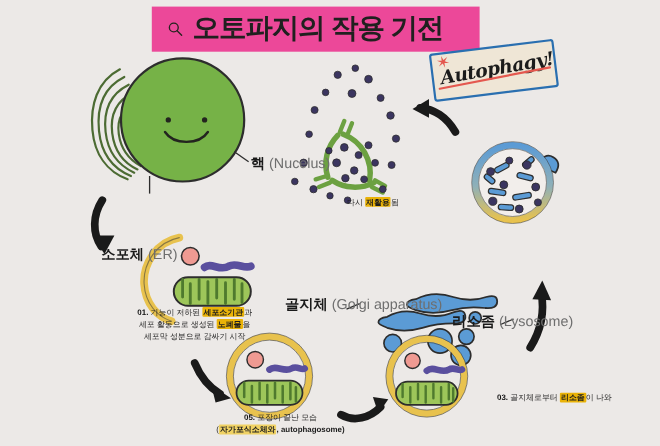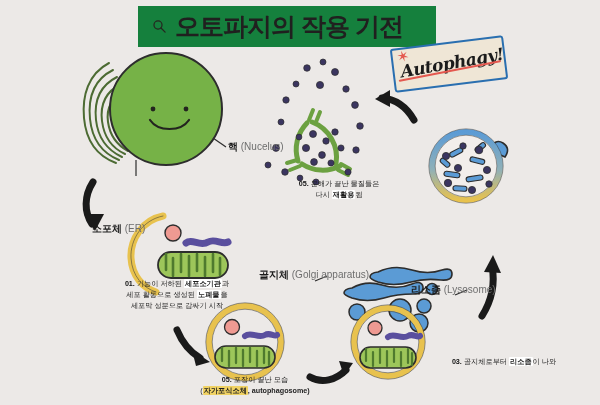--- a/index.html
+++ b/index.html
@@ -8,21 +8,21 @@
     background:#ece9e7;
     font-family:"Liberation Sans","DejaVu Sans",sans-serif;
     overflow:hidden;
     position:relative;
   }
   .stage{position:absolute;inset:0;width:600px;height:405px;}
 
   
   .title-banner{
     position:absolute;left:138px;top:6px;width:298px;height:41px;
-    background:#15803d;
+    background:#ec4899;
     display:flex;align-items:center;gap:8px;
     padding-left:14px;box-sizing:border-box;
   }
   .title-text{
     font-size:25px;font-weight:bold;color:#20201f;letter-spacing:-1px;
     line-height:1;white-space:nowrap;
   }
   .search-icon svg{display:block;}
 
   
@@ -44,28 +44,28 @@
   .stamp-underline{
     position:absolute;left:3px;top:26px;width:104px;height:2px;
     background:#e4584f;transform:rotate(-4deg);border-radius:2px;
   }
   .stamp-star{
     position:absolute;left:4px;top:-2px;color:#e4584f;font-size:15px;
     transform:rotate(-12deg);
   }
 
   
-  .lbl{position:absolute;font-size:10px;line-height:1.25;white-space:nowrap;}
+  .lbl{position:absolute;font-size:13px;line-height:1.25;white-space:nowrap;}
   .lbl b{color:#1a1a1a;font-weight:bold;}
   .lbl .en{color:#6e6e6e;font-weight:normal;}
 
   
   .step{position:absolute;font-size:7.2px;line-height:1.5;color:#1e1e1e;text-align:center;}
   .step .num{font-weight:bold;color:#111;}
-  .step .hl{font-weight:bold;background:#ffffff;padding:0 1px;border-radius:1px;}
+  .step .hl{font-weight:bold;background:#eab308;padding:0 1px;border-radius:1px;}
   .step .hl-y{font-weight:bold;background:#f0d264;padding:0 1px;border-radius:1px;}
   .step .bold{font-weight:bold;}
 
   svg{overflow:visible;}
 </style>
 </head>
 <body>
 
 <div class="stage">
 
@@ -273,23 +273,22 @@
     <b>리소좀</b> <span class="en">(Lysosome)</span>
   </div>
 
   <div class="step" id="cap-01" style="left:104px;top:279px;width:146px;">
       <div><span class="num">01. </span><span>기능이 저하된 </span><span class="hl">세포소기관</span><span>과</span></div>
       <div><span>세포 활동으로 생성된 </span><span class="hl">노폐물</span><span>을</span></div>
       <div><span>세포막 성분으로 감싸기 시작</span></div>
     </div>
   <div class="step" id="cap-02" style="left:180px;top:375px;width:150px;">
       <div><span class="num">05. </span><span>포장이 끝난 모습</span></div>
-      <div><span>(</span><span class="hl-y">자가포식소체</span><span class="bold">, autophagosome)</span></div>
+      <div><span>(</span><span class="hl-y">자가포식소체와</span><span class="bold">, autophagosome)</span></div>
     </div>
   <div class="step" id="cap-03" style="left:420px;top:357px;width:168px;text-align:center;">
       <div><span class="num">03. </span><span>골지체로부터 </span><span class="hl">리소좀</span><span>이 나와</span></div>
     </div>
   <div class="step" id="cap-05" style="left:276px;top:179px;width:126px;">
-      <div><span class="num">05. </span><span>분해가 끝난 물질들은</span></div>
       <div><span>다시 </span><span class="hl">재활용</span><span>됨</span></div>
     </div>
 
 </div>
 
 </body></html>

